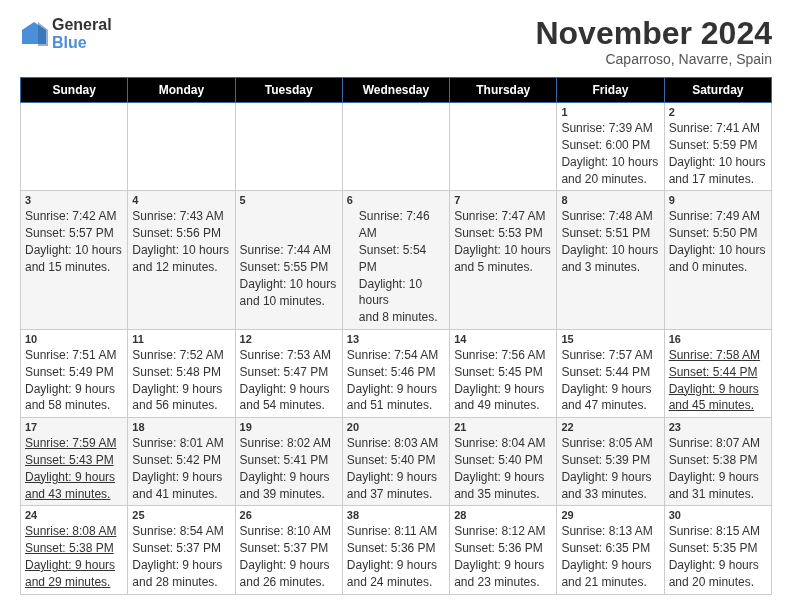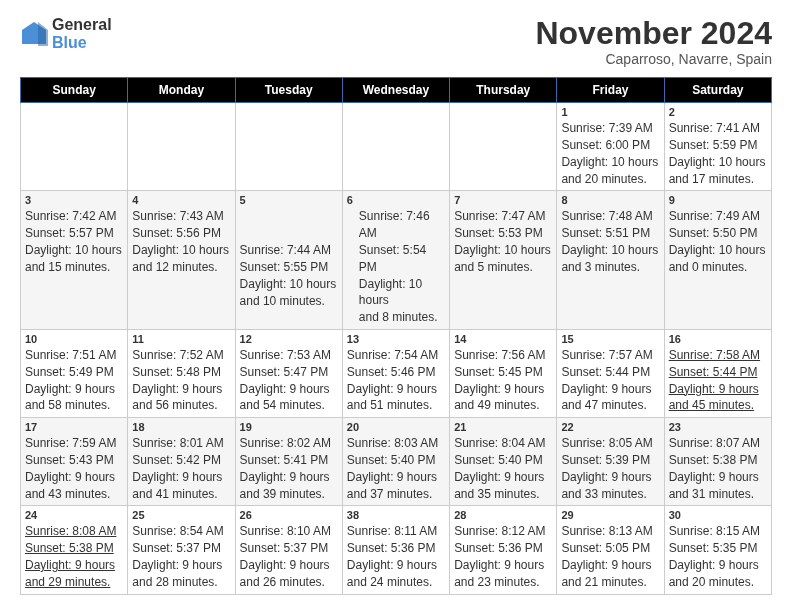--- a/index.html
+++ b/index.html
@@ -235,21 +235,21 @@
             <span class="day-num">16</span>
             <div class="day-info" style="white-space: pre-line; text-decoration: underline;">Sunrise: 7:58 AM
 Sunset: 5:44 PM
 Daylight: 9 hours
 and 45 minutes.</div>
           </td>
         </tr>
         <tr>
           <td>
             <span class="day-num">17</span>
-            <div class="day-info" style="white-space: pre-line;">Sunrise: 7:59 AM
+            <div class="day-info" style="white-space: pre-line; text-decoration: underline;">Sunrise: 7:59 AM
 Sunset: 5:43 PM
 Daylight: 9 hours
 and 43 minutes.</div>
           </td>
           <td>
             <span class="day-num">18</span>
             <div class="day-info" style="white-space: pre-line;">Sunrise: 8:01 AM
 Sunset: 5:42 PM
 Daylight: 9 hours
 and 41 minutes.</div>
@@ -322,21 +322,21 @@
           <td>
             <span class="day-num">28</span>
             <div class="day-info" style="white-space: pre-line;">Sunrise: 8:12 AM
 Sunset: 5:36 PM
 Daylight: 9 hours
 and 23 minutes.</div>
           </td>
           <td>
             <span class="day-num">29</span>
             <div class="day-info" style="white-space: pre-line;">Sunrise: 8:13 AM
-Sunset: 5:05 PM
+Sunset: 6:35 PM
 Daylight: 9 hours
 and 21 minutes.</div>
           </td>
           <td>
             <span class="day-num">30</span>
             <div class="day-info" style="white-space: pre-line;">Sunrise: 8:15 AM
 Sunset: 5:35 PM
 Daylight: 9 hours
 and 20 minutes.</div>
           </td>

